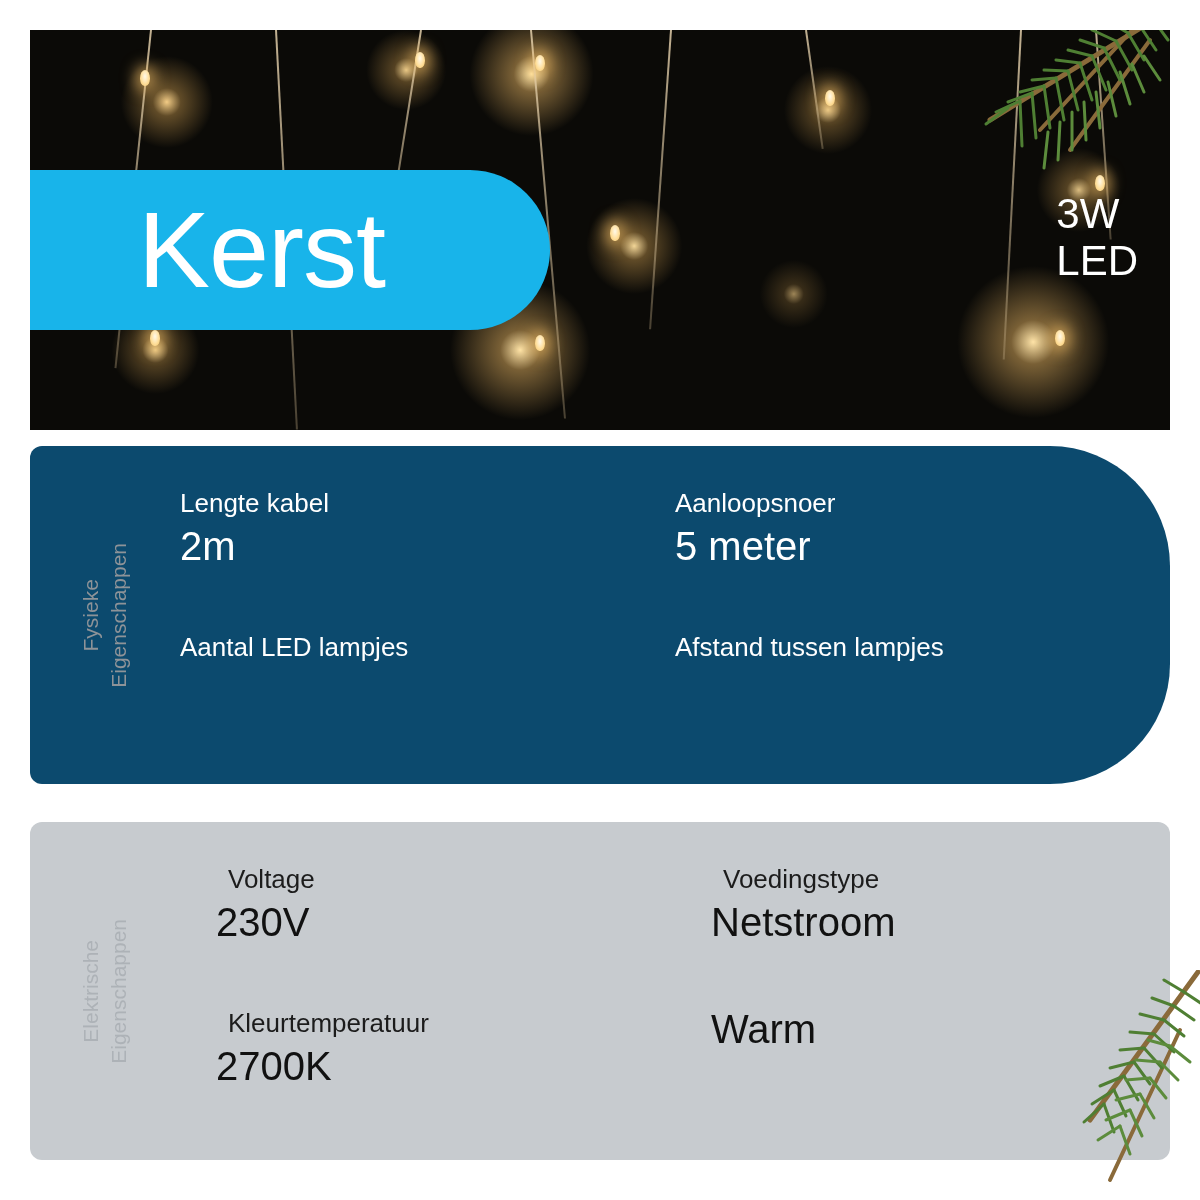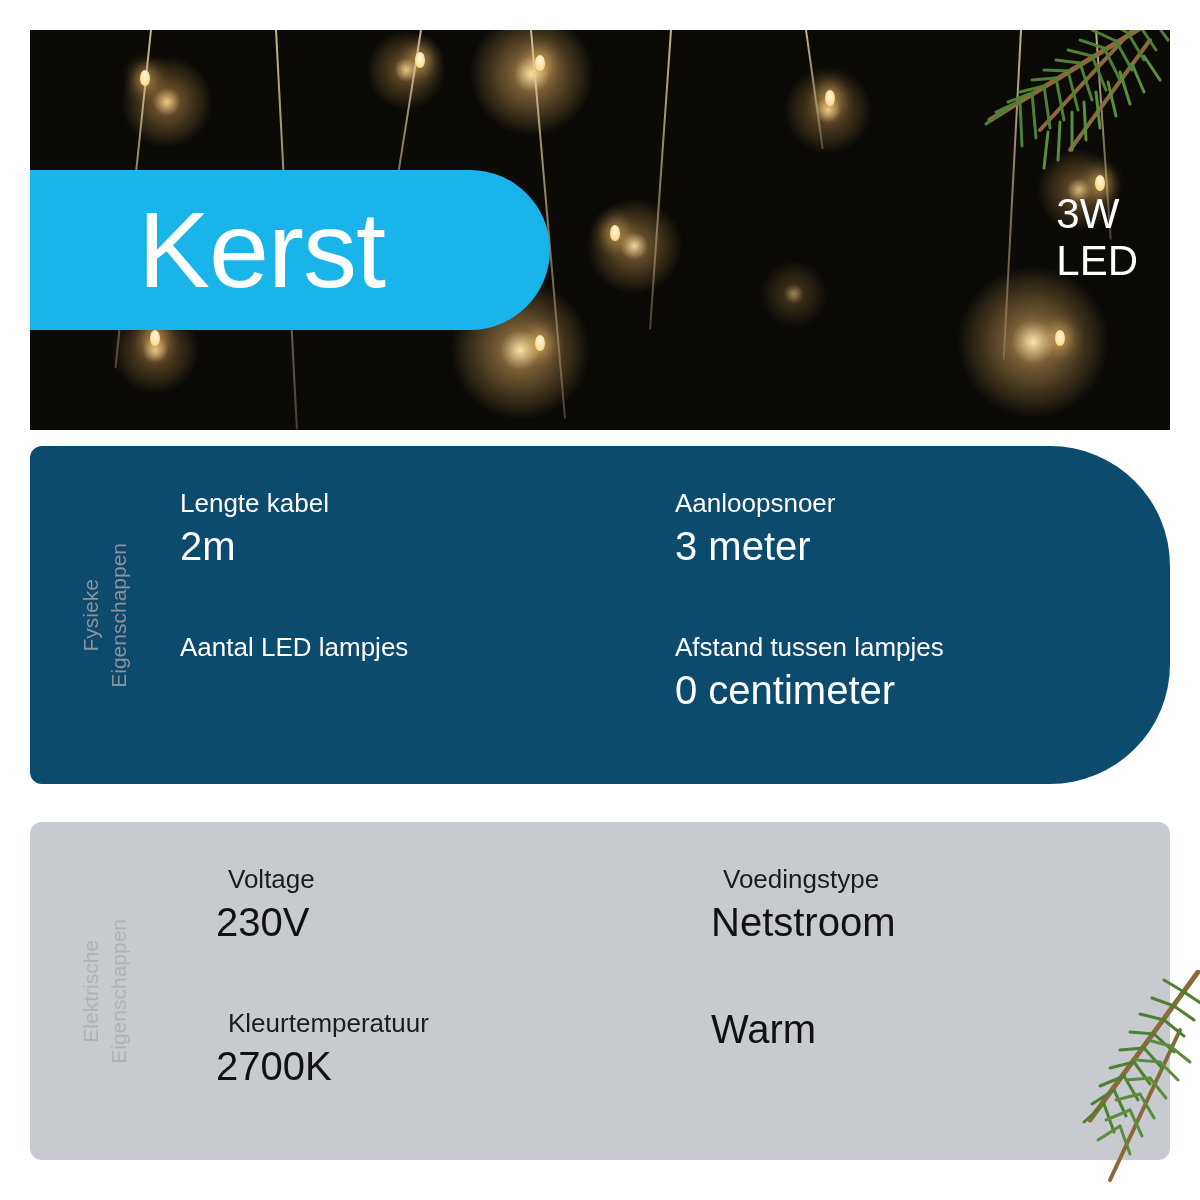--- a/index.html
+++ b/index.html
@@ -264,28 +264,27 @@
       <div>Eigenschappen</div>
     </div>
   </div>
   <div class="panel-grid">
     <div class="spec">
       <div class="spec-label">Lengte kabel</div>
       <div class="spec-value">2m</div>
     </div>
     <div class="spec">
       <div class="spec-label">Aanloopsnoer</div>
-      <div class="spec-value">3 meter</div>
+      <div class="spec-value">5 meter</div>
     </div>
     <div class="spec">
       <div class="spec-label">Aantal LED lampjes</div>
     </div>
     <div class="spec">
       <div class="spec-label">Afstand tussen lampjes</div>
-      <div class="spec-value">0 centimeter</div>
     </div>
   </div>
 </div>
 
 <div class="panel electrical">
   <div class="panel-side">
     <div class="panel-side-label">
       <div>Elektrische</div>
       <div>Eigenschappen</div>
     </div>

